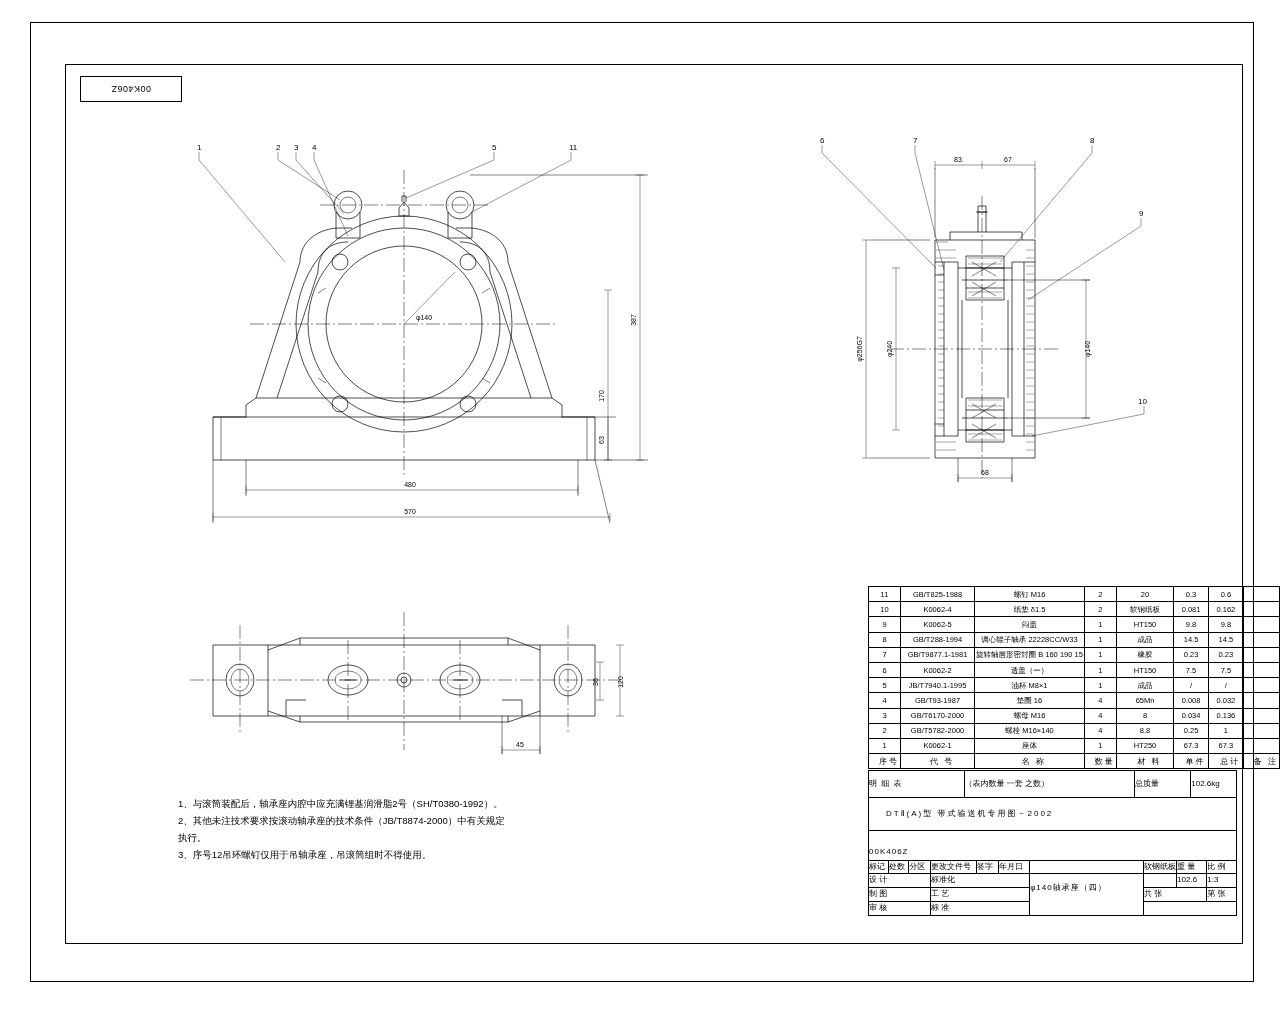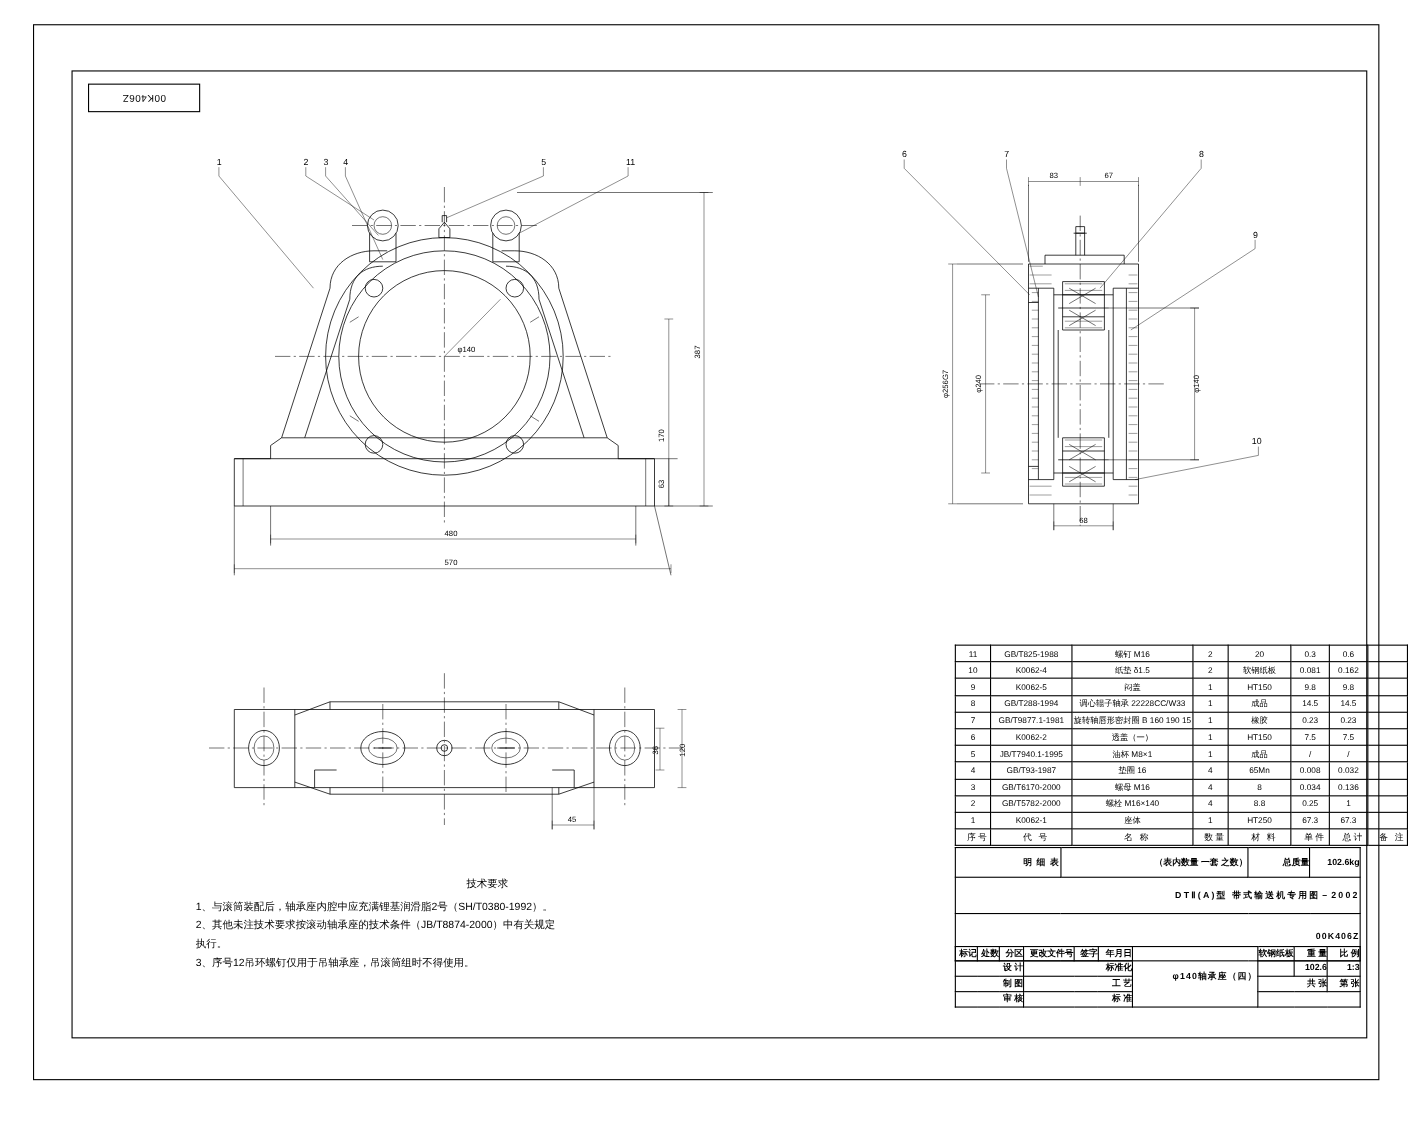--- a/index.html
+++ b/index.html
@@ -23,21 +23,21 @@
   
   .tech{position:absolute;left:178px;top:795px;width:530px;font-size:9.5px;line-height:17px;}
   .tech .title{text-align:center;margin-bottom:4px;font-size:9.5px;}
   
   .bom{position:absolute;left:868px;top:586px;border-collapse:collapse;}
   .bom td{border:.6px solid #000;font-size:7.5px;text-align:center;height:14.2px;padding:0 1px;line-height:13px;white-space:nowrap;}
   .c0{width:20px;} .c1{width:72px;} .c2{width:104px;} .c3{width:20px;}
   .c4{width:56px;} .c5{width:32px;} .c6{width:32px;} .c7{width:32px;}
   .hdrow td{font-size:8px;letter-spacing:2px;padding-left:10px;}
   .tb{position:absolute;left:868px;top:770px;width:369px;border:.8px solid #000;border-collapse:collapse;}
-  .tb td{border:.6px solid #000;font-size:8px;text-align:right;padding:0;line-height:1.1;font-weight:bold;}
+  .tb td{border:.6px solid #000;font-size:8px;text-align:left;padding:0;line-height:1.1;}
   .big{font-size:14px;letter-spacing:2px;}
   .med{font-size:12px;letter-spacing:1px;}
   .tiny{font-size:6px;margin-left:32px;}
   .t-mid{font-size:11px;letter-spacing:1px;}
 </style>
 </head>
 <body>
 
 <div id="sheet">
 
@@ -239,21 +239,20 @@
       <text class="t7" x="623" y="682" transform="rotate(-90 623 682)" text-anchor="middle">120</text>
       <path class="dim" d="M600 662 L600 700 M596 662 L604 662 M596 700 L604 700"></path>
       <text class="t7" x="598" y="682" transform="rotate(-90 598 682)" text-anchor="middle">36</text>
       <path class="dim" d="M502 750 L540 750 M502 746 L502 754 M540 746 L540 754"></path>
       <text class="t7" x="520" y="747" text-anchor="middle">45</text>
       <path class="thin" d="M502 716 L502 754 M540 716 L540 754"></path>
     </g>
   </svg>
 
   <div class="tech">
-    <div class="title">技术要求</div>
     <div>1、与滚筒装配后，轴承座内腔中应充满锂基润滑脂2号（SH/T0380-1992）。</div>
     <div>2、其他未注技术要求按滚动轴承座的技术条件（JB/T8874-2000）中有关规定</div>
     <div>执行。</div>
     <div>3、序号12吊环螺钉仅用于吊轴承座，吊滚筒组时不得使用。</div>
   </div>
 
   <table class="bom">
     <tbody>
         <tr>
       <td class="c0">11</td>

